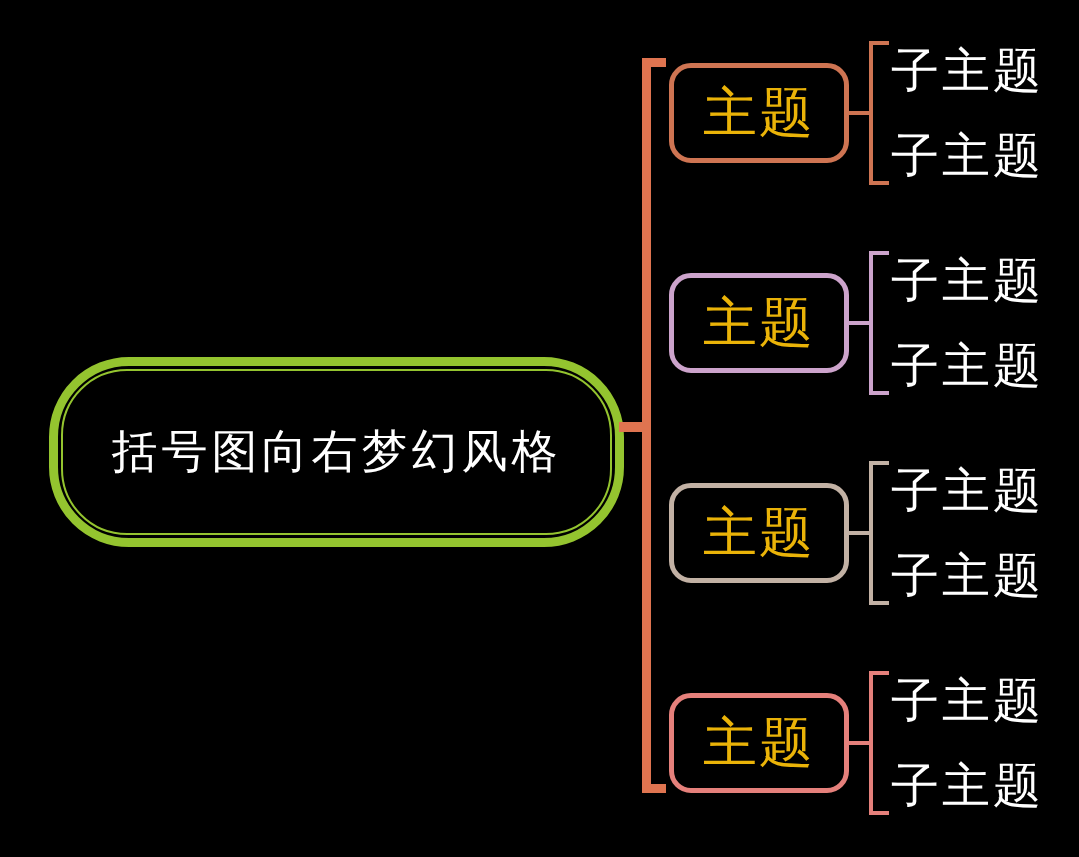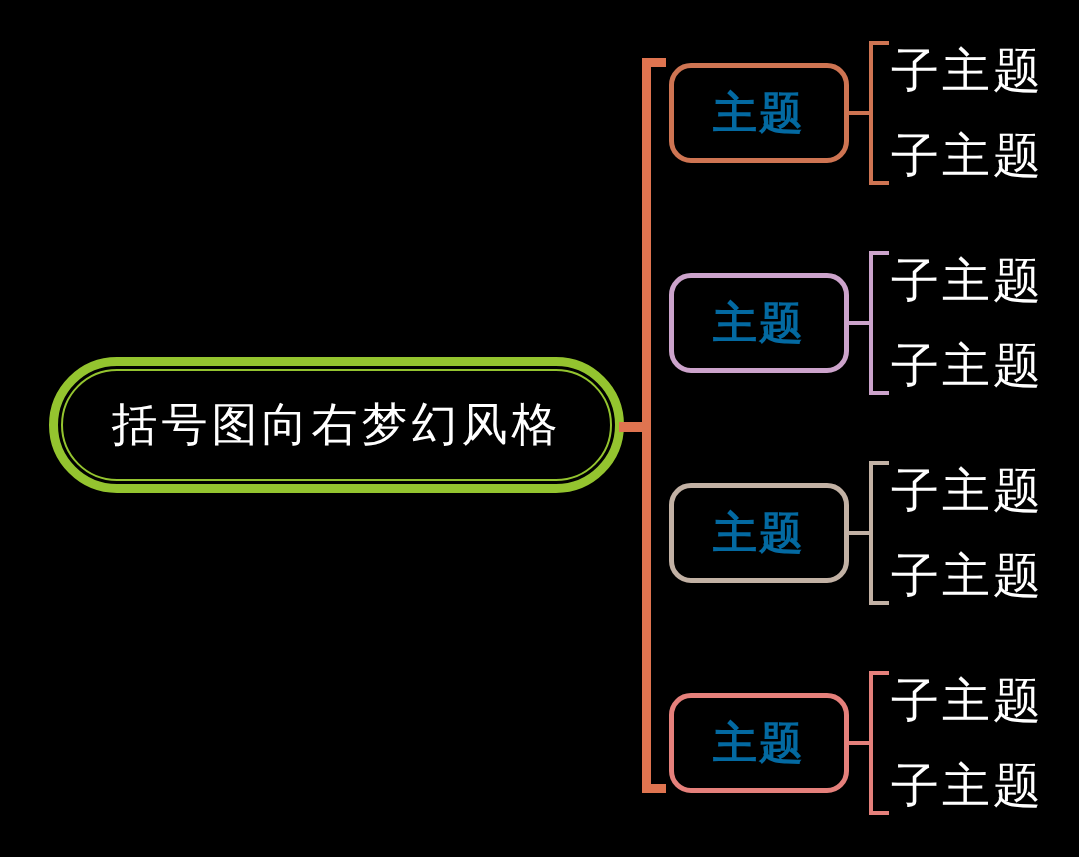--- a/index.html
+++ b/index.html
@@ -11,21 +11,21 @@
     position:relative;
     width:1079px;height:857px;
     background:#000000;
     overflow:hidden;
   }
 
   
   .root-node{
     position:absolute;
     left:49px;top:357px;
-    width:575px;height:136px;
+    width:575px;height:190px;
     border:9px solid #94C42F;
     border-radius:80px;
     box-sizing:border-box;
     background:#000000;
   }
   .root-inner{
     position:absolute;
     inset:3px;
     border:2px solid #94C42F;
     border-radius:66px;
@@ -60,23 +60,23 @@
     position:absolute;
     left:669px;
     width:180px;height:100px;
     box-sizing:border-box;
     border:5px solid #CE7452;
     border-radius:22px;
     background:#000000;
     display:flex;align-items:center;justify-content:center;
   }
   .topic-label{
-    color:#0369a1;
-    font-size:44px;
-    font-weight:bold;
+    color:#eab308;
+    font-size:54px;
+    font-weight:normal;
     letter-spacing:2px;
     white-space:nowrap;
   }
   .topic-connector{
     position:absolute;
     left:847px;
     width:24px;height:4px;
   }
   .sub-bracket{
     position:absolute;

